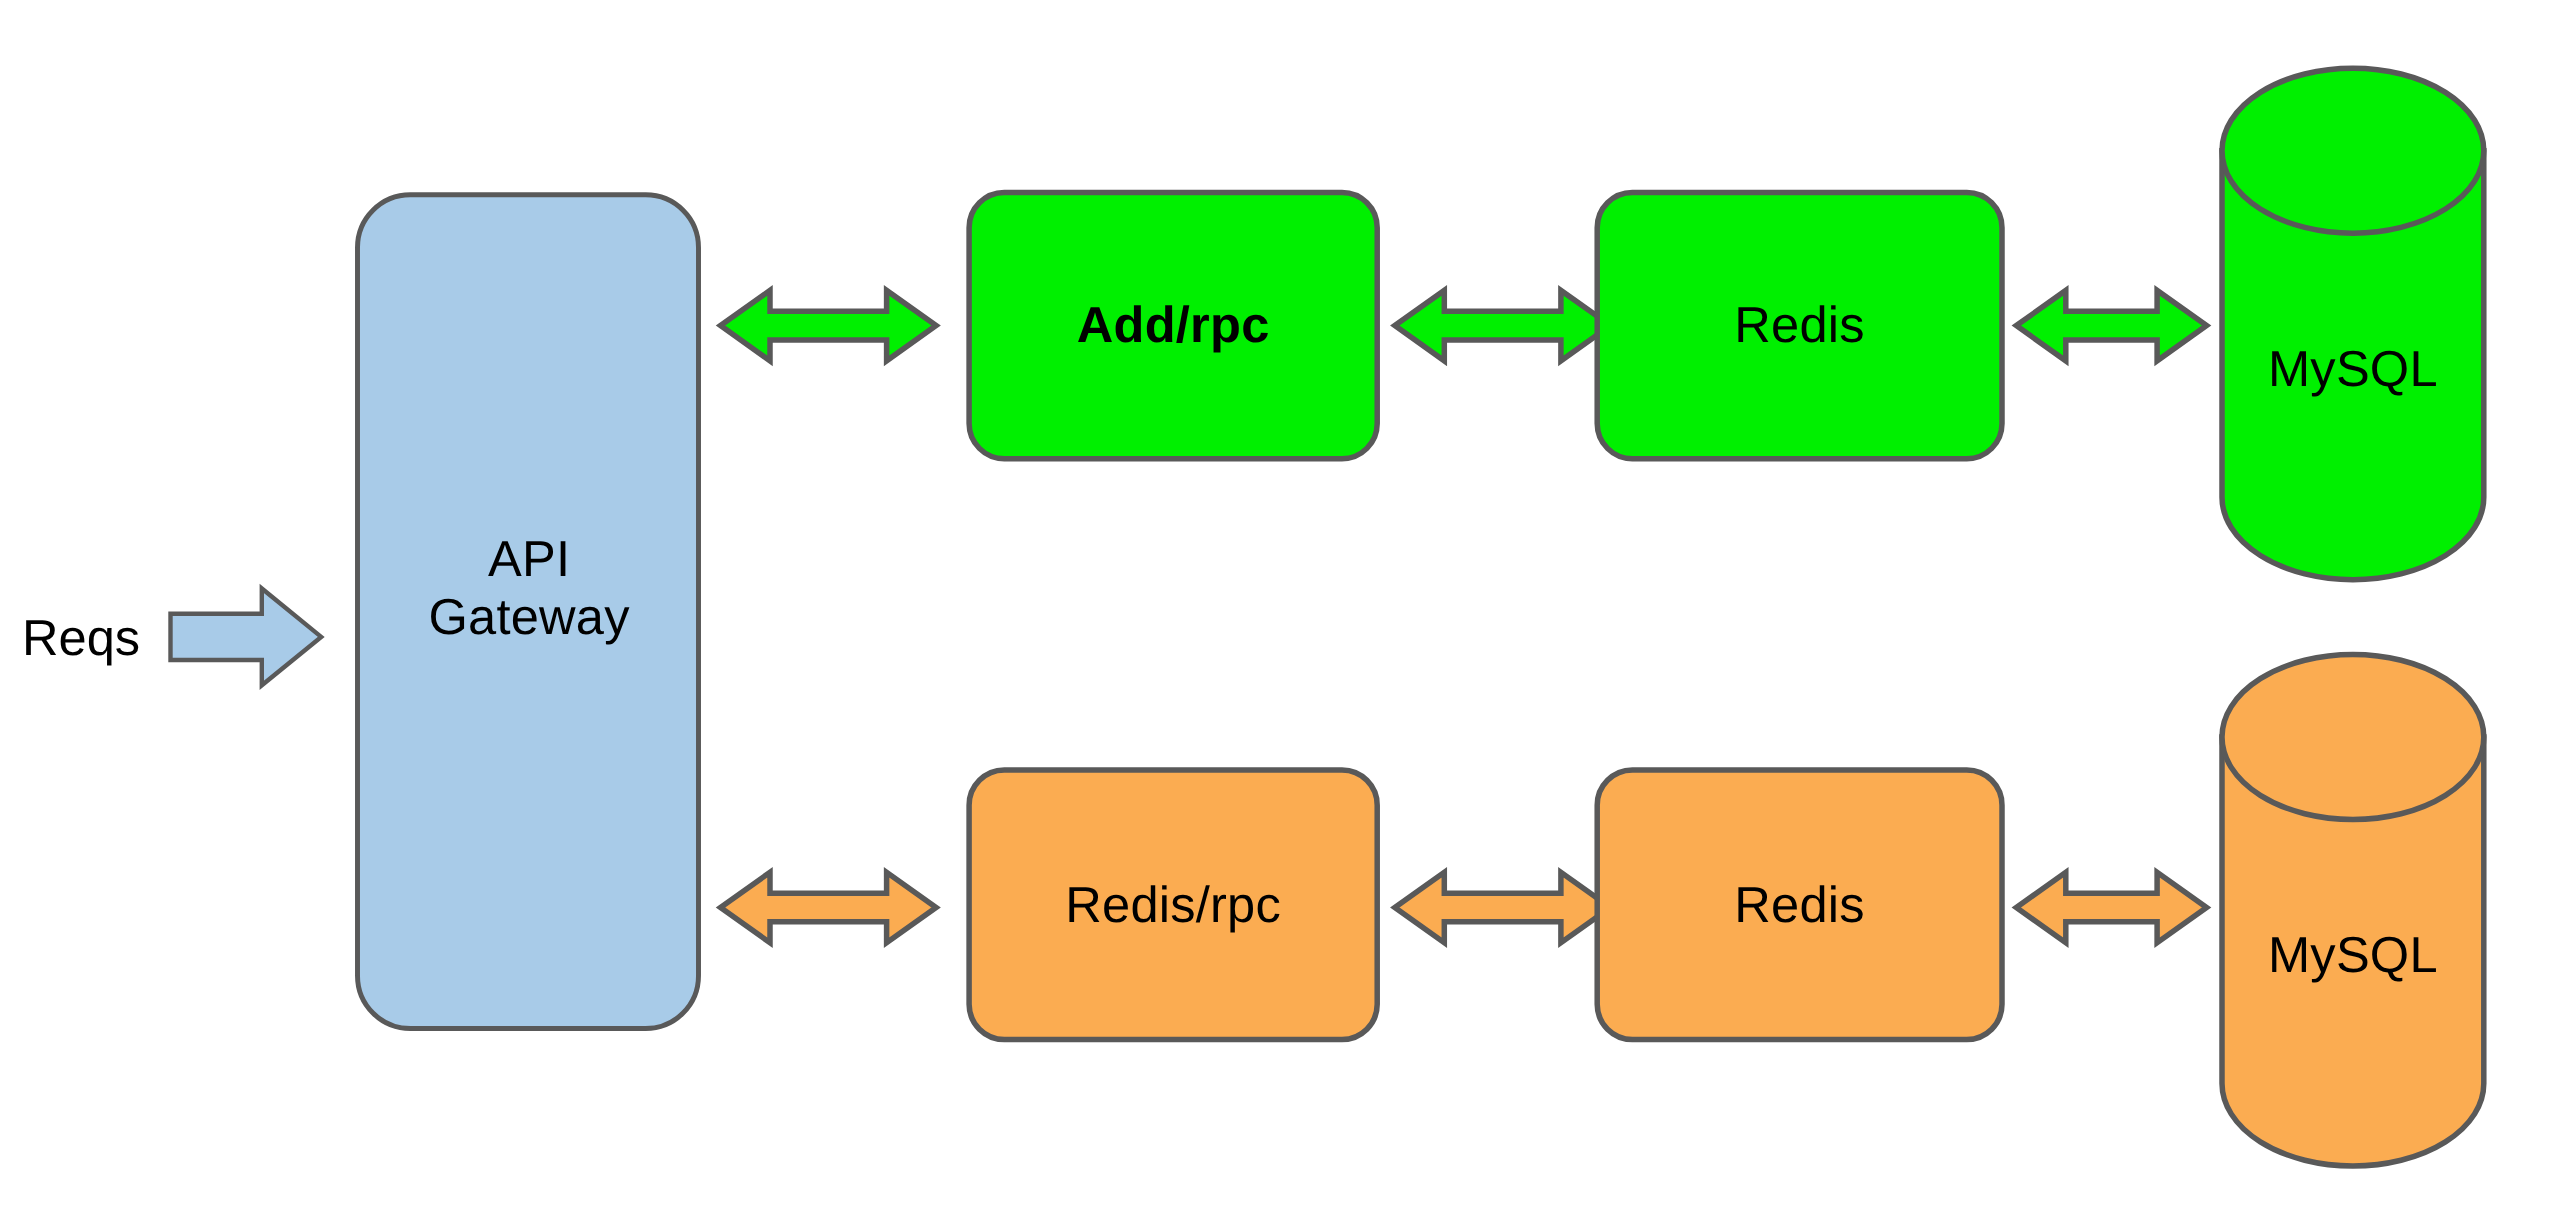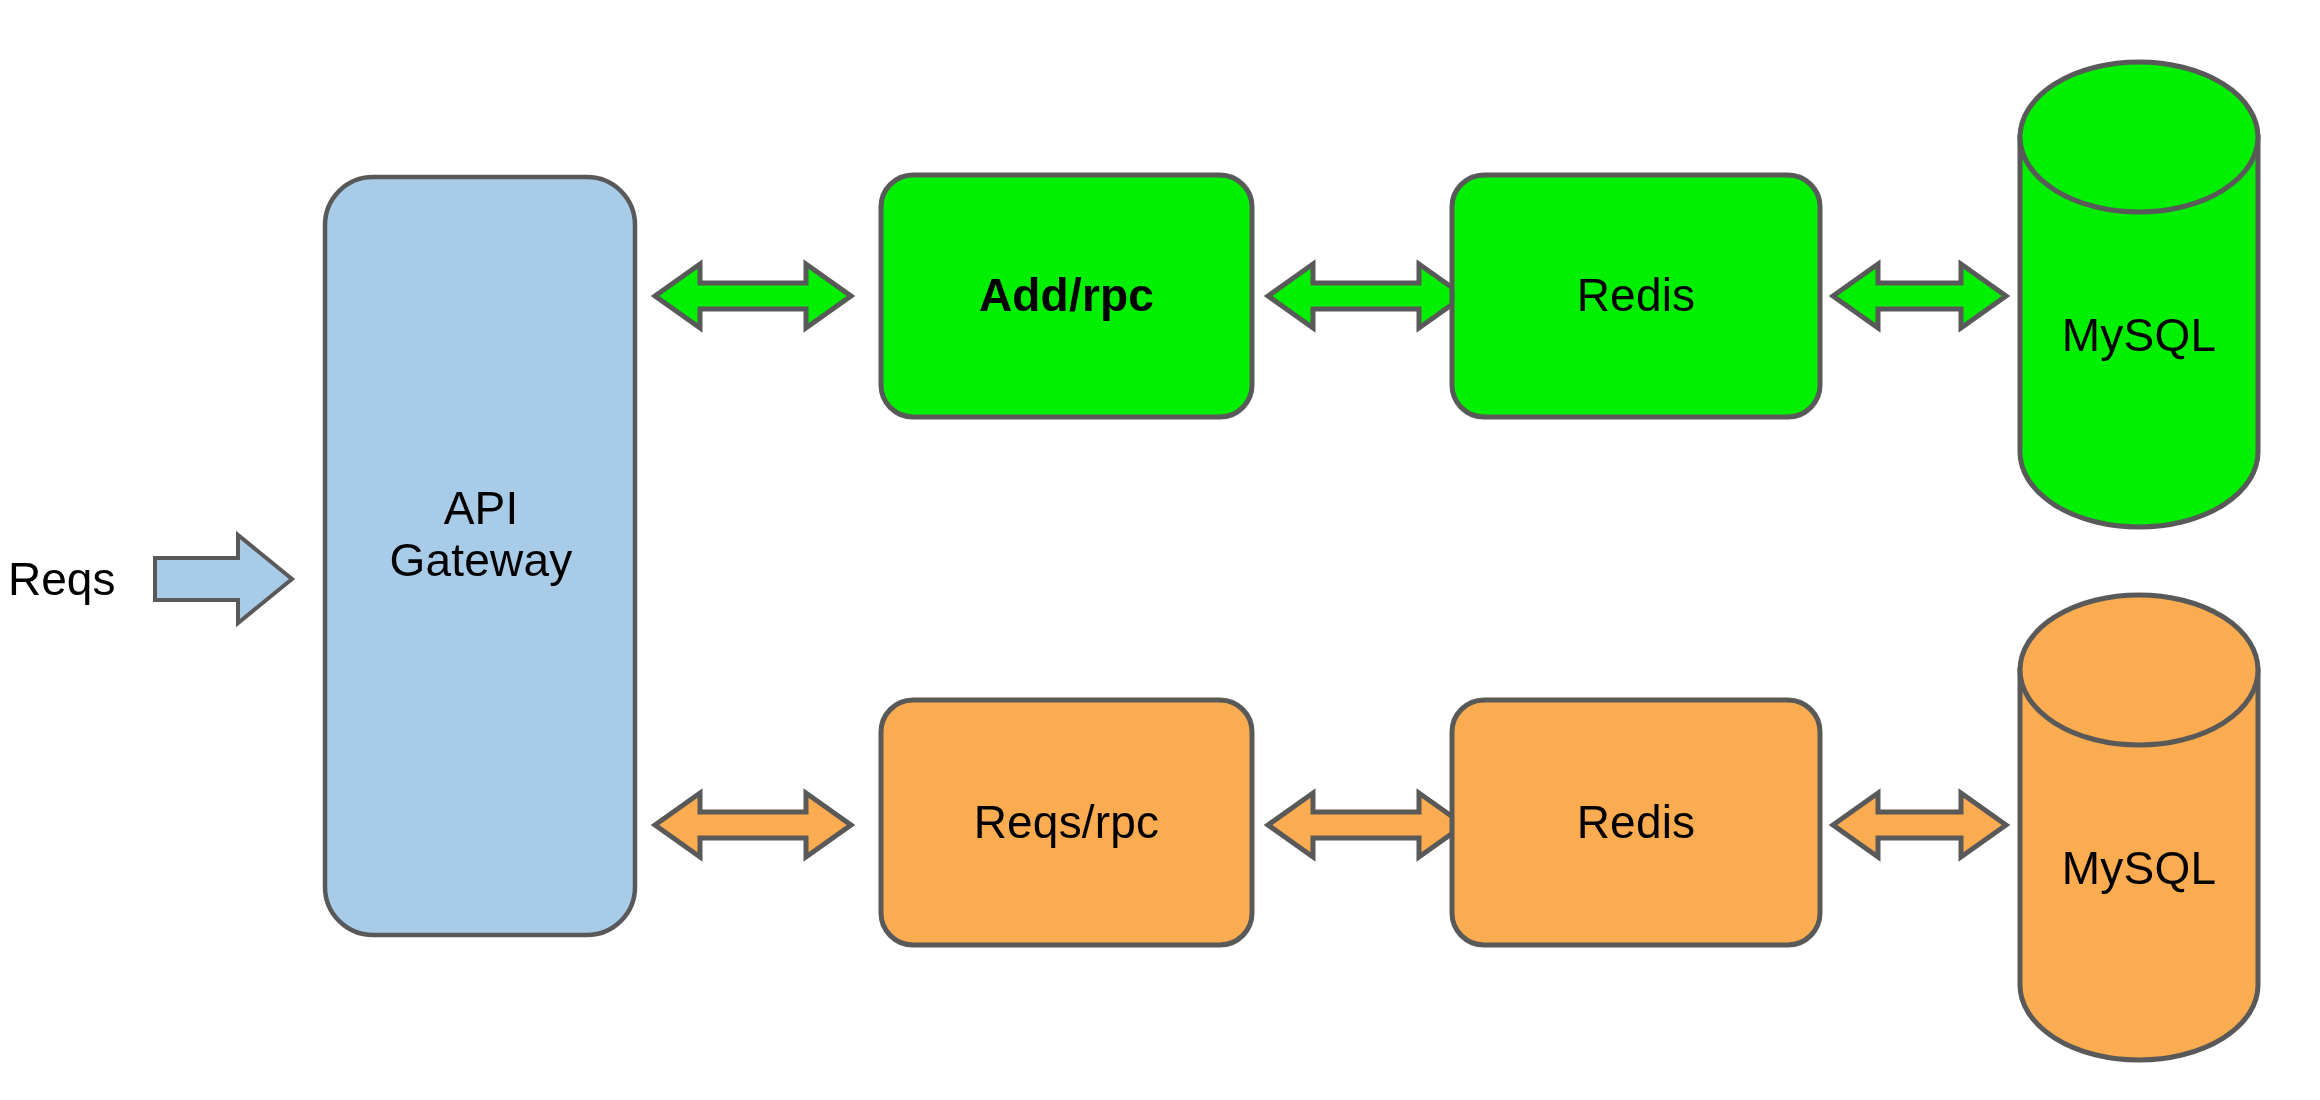--- a/index.html
+++ b/index.html
@@ -37,21 +37,21 @@
   }
   .reqs-label {
     position: absolute;
     left: 0px;
     top: 548px;
     width: 150px;
     height: 62px;
     display: flex;
     align-items: center;
     justify-content: flex-start;
-    padding-left: 8px;
+    padding-left: 20px;
     box-sizing: border-box;
     font-size: 46px;
     color: #000000;
     font-family: "Liberation Sans", sans-serif;
   }
   .gw-label   { left: 325px;  top: 140px; width: 312px; height: 790px; }
   .addrpc-label { left: 881px; top: 175px; width: 371px; height: 242px; font-weight: bold; }
   .redis1-label { left: 1452px; top: 175px; width: 368px; height: 242px; }
   .mysql1-label { left: 2020px; top: 62px;  width: 238px; height: 465px;
                   align-items: flex-start; padding-top: 248px; box-sizing: border-box; }
@@ -121,17 +121,17 @@
 
   <div class="reqs-label">Reqs</div>
 
   <div class="node-label gw-label">API
 Gateway</div>
 
   <div class="node-label addrpc-label">Add/rpc</div>
   <div class="node-label redis1-label">Redis</div>
   <div class="node-label mysql1-label">MySQL</div>
 
-  <div class="node-label checkrpc-label">Reqs/rpc</div>
+  <div class="node-label checkrpc-label">Redis/rpc</div>
   <div class="node-label redis2-label">Redis</div>
   <div class="node-label mysql2-label">MySQL</div>
 
 </div>
 
 </body></html>

